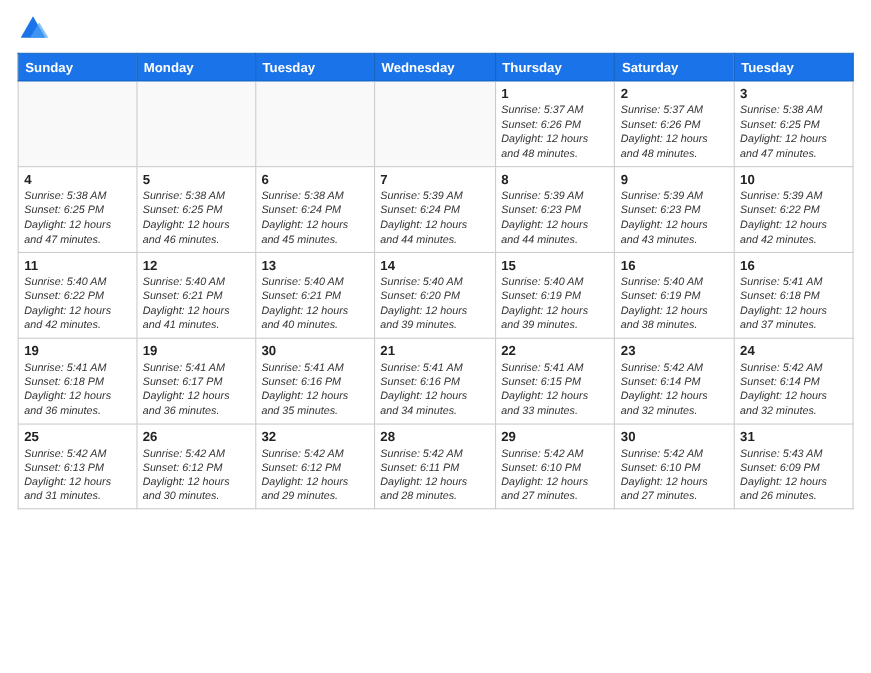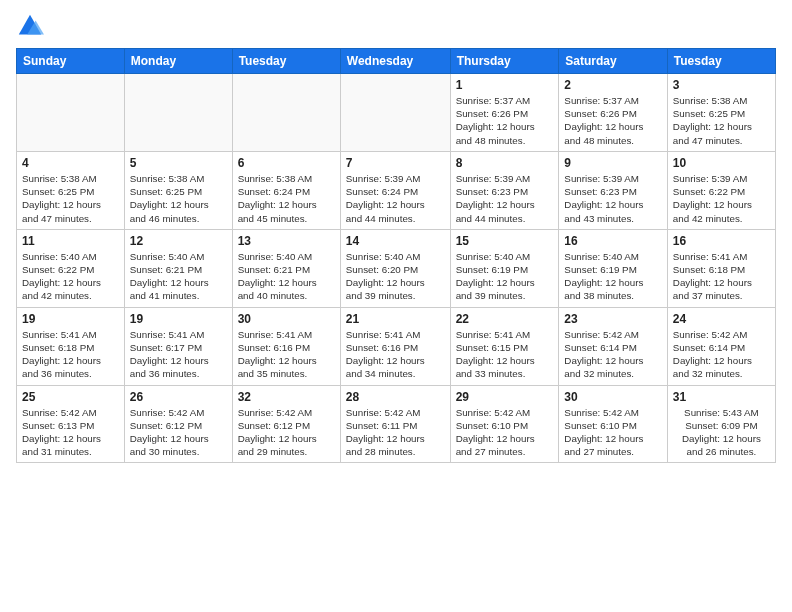--- a/index.html
+++ b/index.html
@@ -87,20 +87,21 @@
       font-size: 12px;
       font-weight: bold;
       color: #222;
       display: block;
       margin-bottom: 2px;
     }
     .day-info {
       font-size: 9.8px;
       color: #333;
       line-height: 1.35;
+      font-style: italic;
     }
     .calendar tr:nth-child(even) td:not(.empty) {
       background: #fff;
     }
   </style>
 </head>
 <body>
 
 <div class="page">
   <div class="header">
@@ -351,21 +352,21 @@
           </td>
           <td>
             <span class="day-num">30</span>
             <div class="day-info" style="white-space: pre-line;">Sunrise: 5:42 AM
 Sunset: 6:10 PM
 Daylight: 12 hours
 and 27 minutes.</div>
           </td>
           <td>
             <span class="day-num">31</span>
-            <div class="day-info" style="white-space: pre-line; text-align: center;">Sunrise: 5:43 AM
+            <div class="day-info" style="white-space: pre-line;">Sunrise: 5:43 AM
 Sunset: 6:09 PM
 Daylight: 12 hours
 and 26 minutes.</div>
           </td>
         </tr>
       </tbody>
   </table>
 </div>
 
 </body></html>

